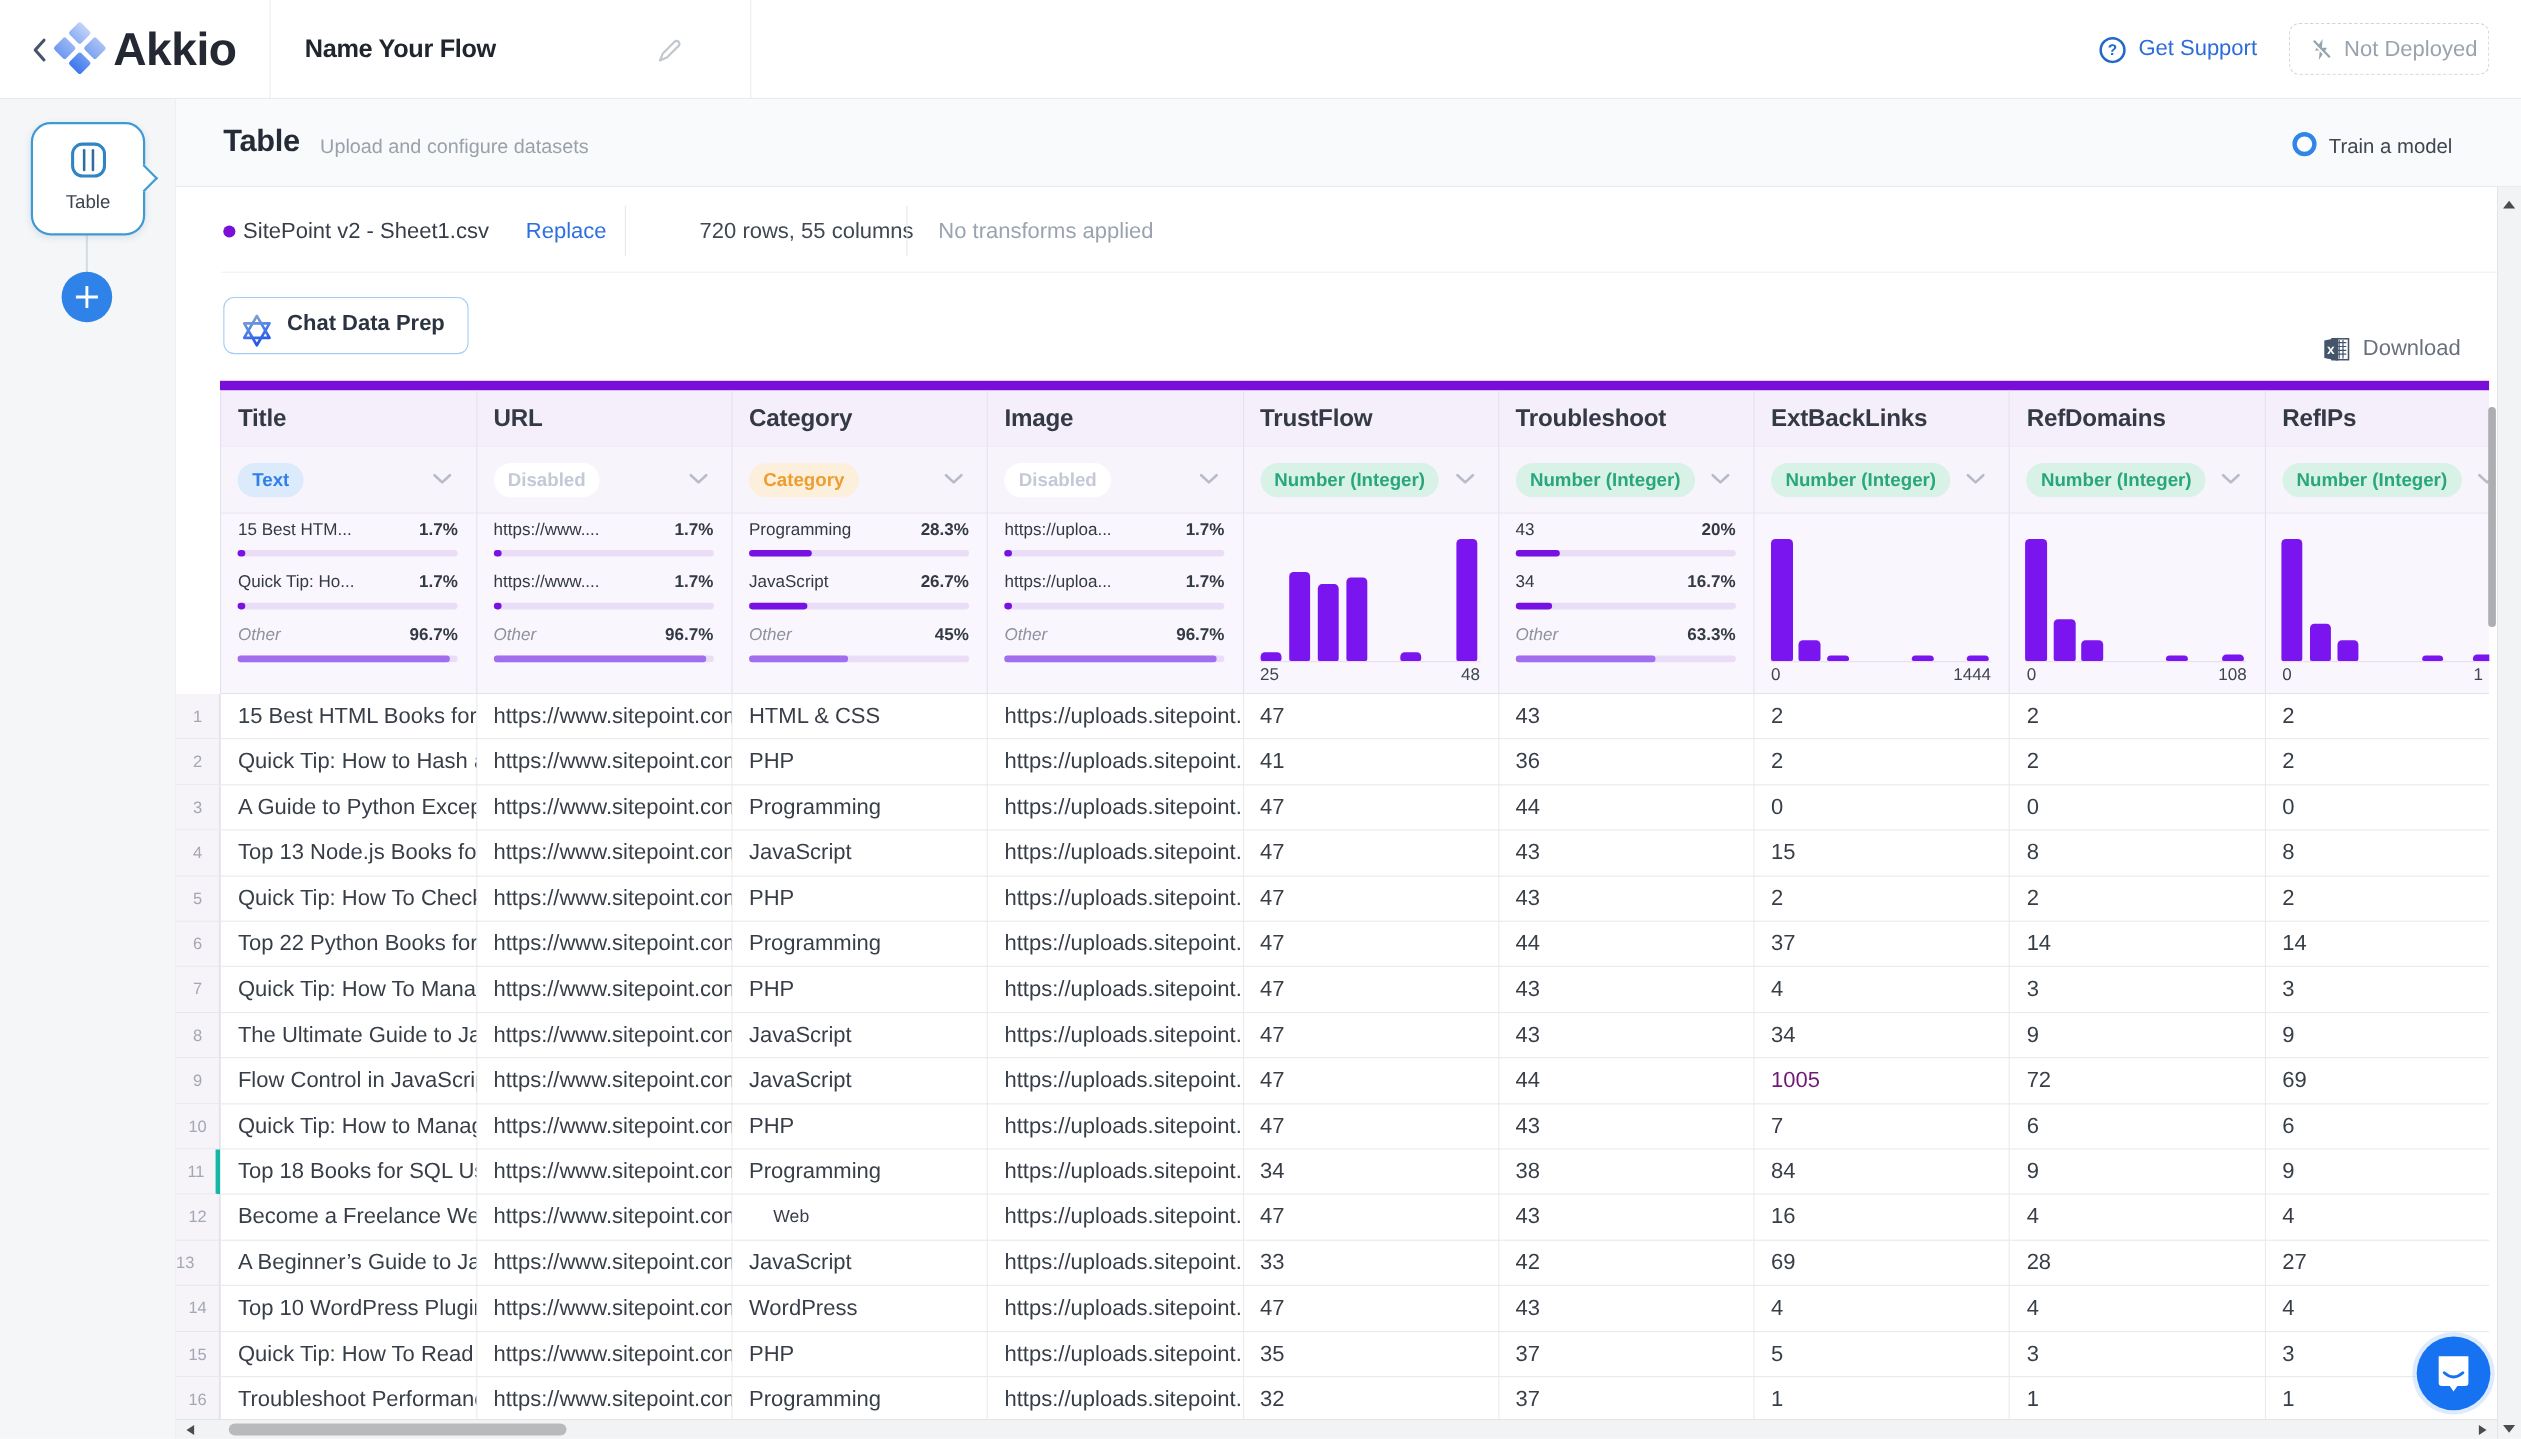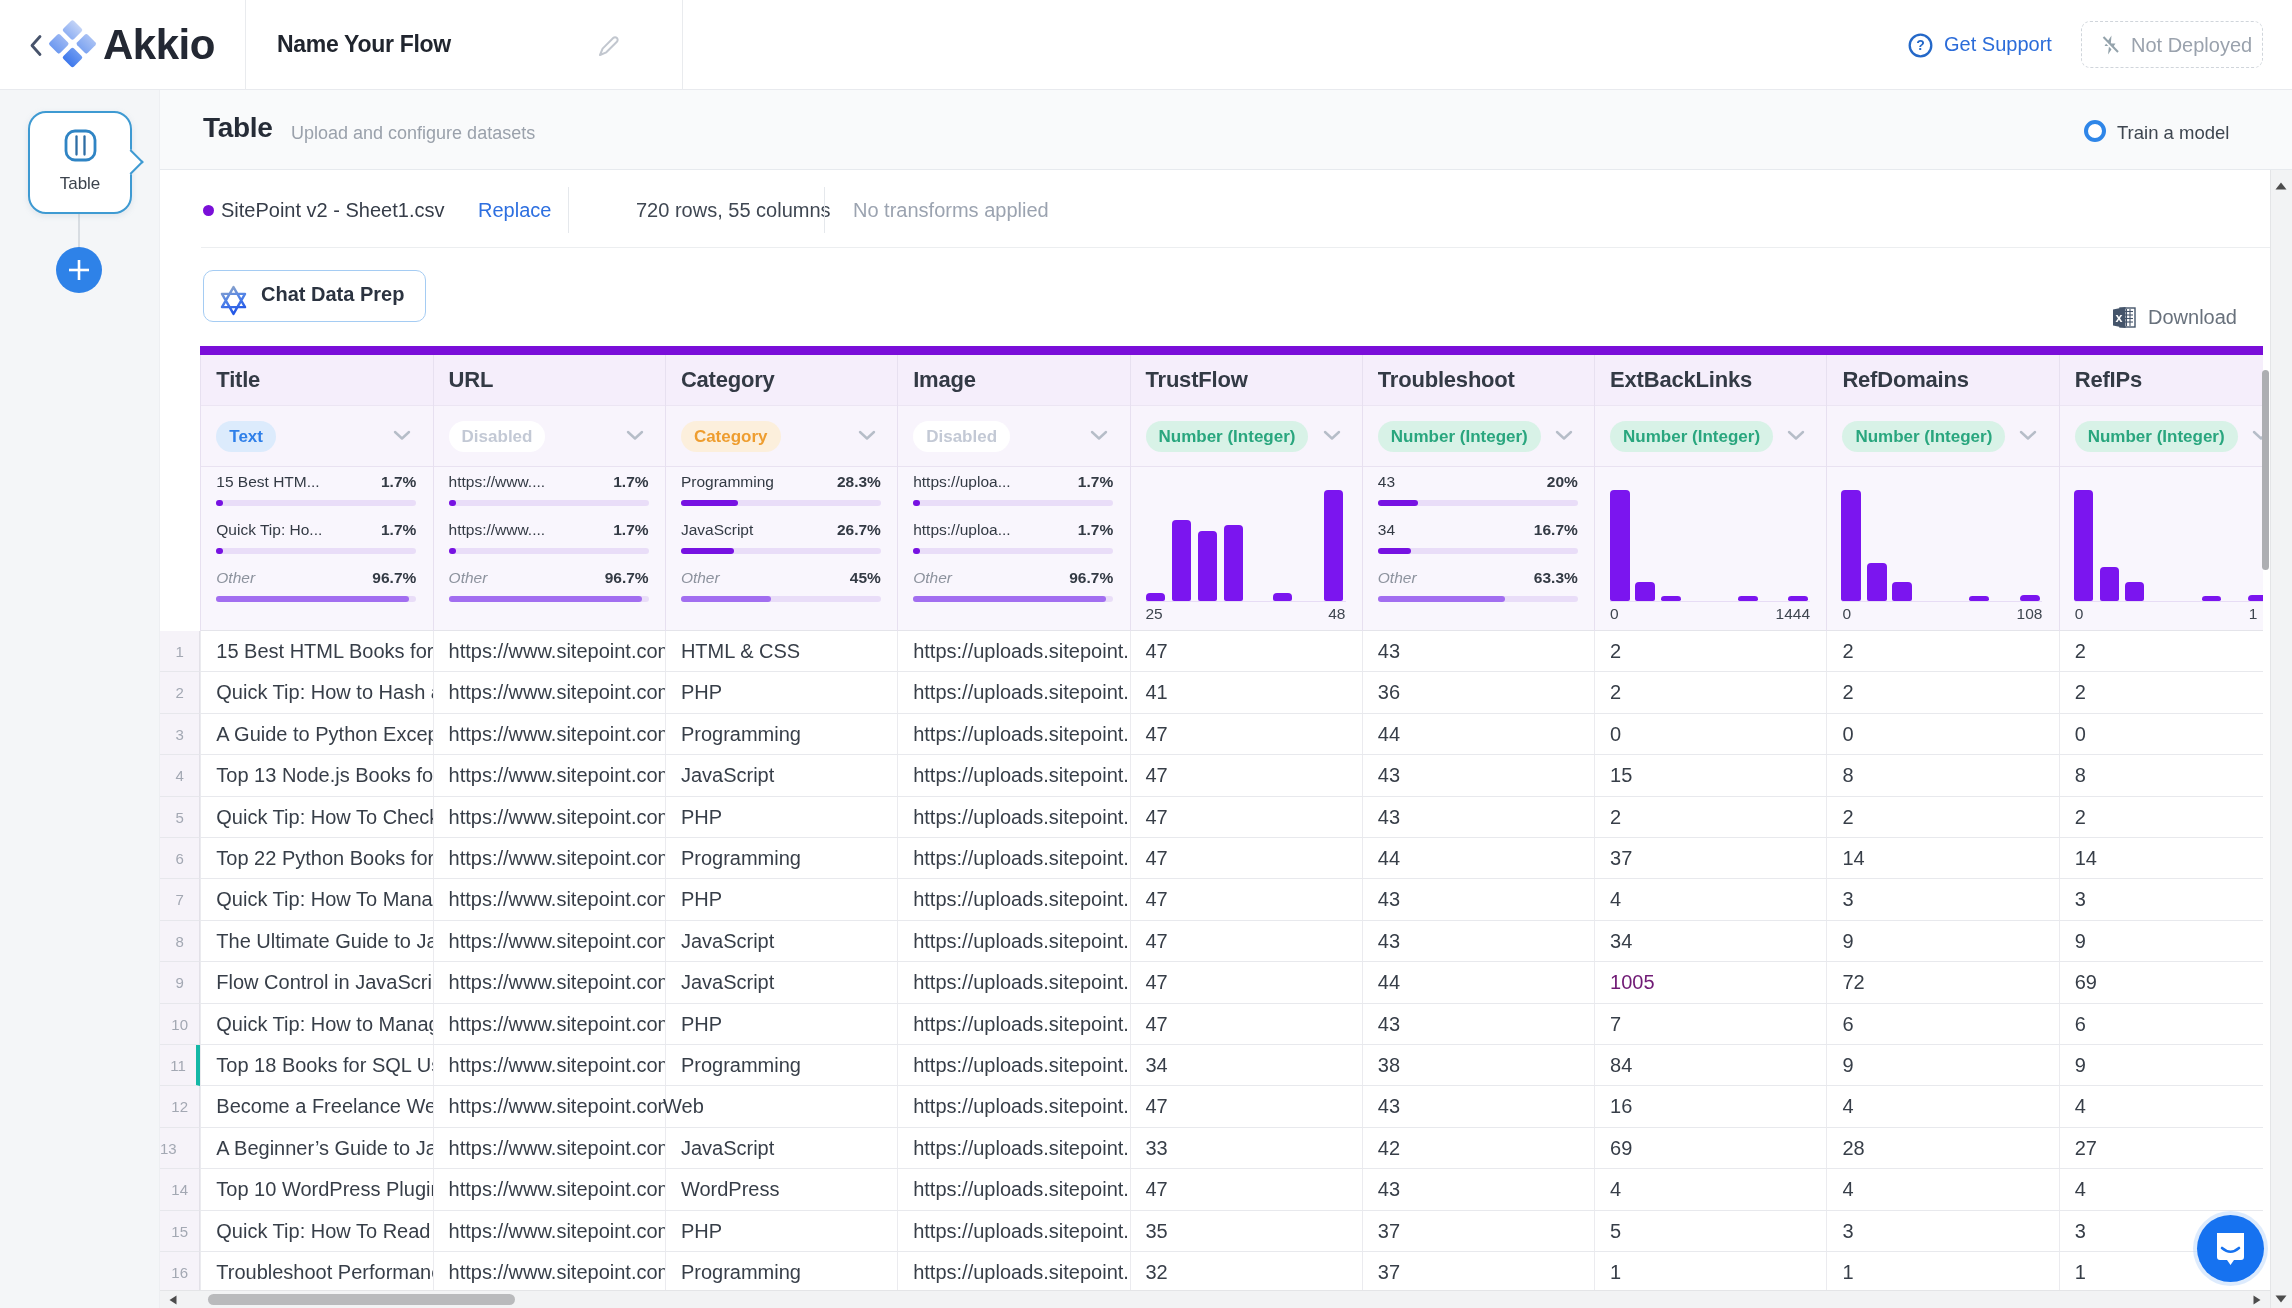--- a/index.html
+++ b/index.html
@@ -391,21 +391,21 @@
 <div class="abs nw" style="left:738.2px;top:699.0px;width:231.3px;height:41.4px;line-height:41.4px;padding-left:15px;overflow:hidden;font-size:20px;color:#373e48;">https://uploads.sitepoint.com/wp-content/</div>
 <div class="abs nw" style="left:970.5px;top:699.0px;width:231.3px;height:41.4px;line-height:41.4px;padding-left:15px;overflow:hidden;font-size:20px;color:#373e48;">34</div>
 <div class="abs nw" style="left:1202.8px;top:699.0px;width:231.3px;height:41.4px;line-height:41.4px;padding-left:15px;overflow:hidden;font-size:20px;color:#373e48;">38</div>
 <div class="abs nw" style="left:1435.1px;top:699.0px;width:231.3px;height:41.4px;line-height:41.4px;padding-left:15px;overflow:hidden;font-size:20px;color:#373e48;">84</div>
 <div class="abs nw" style="left:1667.4px;top:699.0px;width:231.3px;height:41.4px;line-height:41.4px;padding-left:15px;overflow:hidden;font-size:20px;color:#373e48;">9</div>
 <div class="abs nw" style="left:1899.7px;top:699.0px;width:231.3px;height:41.4px;line-height:41.4px;padding-left:15px;overflow:hidden;font-size:20px;color:#373e48;">9</div>
 <div class="abs" style="left:0;top:740.4px;width:40.3px;height:41.4px;background:#f6f3f9;border-bottom:1px solid #e7e7ec;border-right:1px solid #e3e1e8;text-align:center;line-height:41.4px;font-size:15px;color:#a3a8b3;">12</div>
 <div class="abs" style="left:40.3px;top:780.8px;width:2062.7px;height:1px;background:#e8e9ed;"></div>
 <div class="abs nw" style="left:41.3px;top:740.4px;width:231.3px;height:41.4px;line-height:41.4px;padding-left:15px;overflow:hidden;font-size:20px;color:#373e48;">Become a Freelance Web Developer Now</div>
 <div class="abs nw" style="left:273.6px;top:740.4px;width:231.3px;height:41.4px;line-height:41.4px;padding-left:15px;overflow:hidden;font-size:20px;color:#373e48;">https://www.sitepoint.com/premium/books/</div>
-<div class="abs nw" style="left:488px;top:740.4px;width:231.3px;height:41.4px;line-height:41.4px;padding-left:15px;overflow:hidden;font-size:20px;color:#373e48;">Web</div>
+<div class="abs nw" style="left:528px;top:740.4px;width:231.3px;height:41.4px;line-height:41.4px;padding-left:15px;overflow:hidden;font-size:16px;color:#373e48;">Web</div>
 <div class="abs nw" style="left:738.2px;top:740.4px;width:231.3px;height:41.4px;line-height:41.4px;padding-left:15px;overflow:hidden;font-size:20px;color:#373e48;">https://uploads.sitepoint.com/wp-content/</div>
 <div class="abs nw" style="left:970.5px;top:740.4px;width:231.3px;height:41.4px;line-height:41.4px;padding-left:15px;overflow:hidden;font-size:20px;color:#373e48;">47</div>
 <div class="abs nw" style="left:1202.8px;top:740.4px;width:231.3px;height:41.4px;line-height:41.4px;padding-left:15px;overflow:hidden;font-size:20px;color:#373e48;">43</div>
 <div class="abs nw" style="left:1435.1px;top:740.4px;width:231.3px;height:41.4px;line-height:41.4px;padding-left:15px;overflow:hidden;font-size:20px;color:#373e48;">16</div>
 <div class="abs nw" style="left:1667.4px;top:740.4px;width:231.3px;height:41.4px;line-height:41.4px;padding-left:15px;overflow:hidden;font-size:20px;color:#373e48;">4</div>
 <div class="abs nw" style="left:1899.7px;top:740.4px;width:231.3px;height:41.4px;line-height:41.4px;padding-left:15px;overflow:hidden;font-size:20px;color:#373e48;">4</div>
 <div class="abs" style="left:0;top:781.8px;width:40.3px;height:41.4px;background:#f6f3f9;border-bottom:1px solid #e7e7ec;border-right:1px solid #e3e1e8;text-align:left;line-height:41.4px;font-size:15px;color:#a3a8b3;">13</div>
 <div class="abs" style="left:40.3px;top:822.2px;width:2062.7px;height:1px;background:#e8e9ed;"></div>
 <div class="abs nw" style="left:41.3px;top:781.8px;width:231.3px;height:41.4px;line-height:41.4px;padding-left:15px;overflow:hidden;font-size:20px;color:#373e48;">A Beginner’s Guide to JavaScript Basics</div>
 <div class="abs nw" style="left:273.6px;top:781.8px;width:231.3px;height:41.4px;line-height:41.4px;padding-left:15px;overflow:hidden;font-size:20px;color:#373e48;">https://www.sitepoint.com/premium/books/</div>

